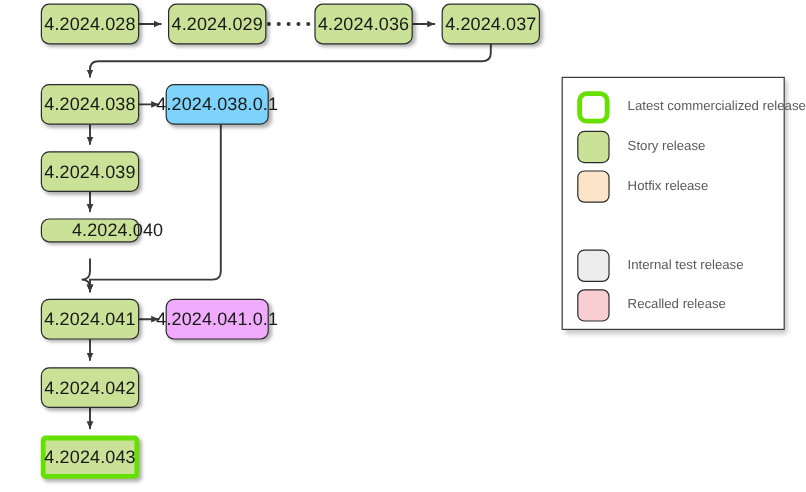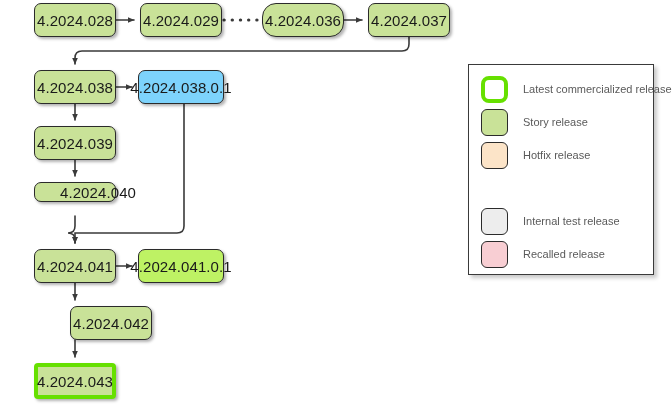--- a/index.html
+++ b/index.html
@@ -32,21 +32,21 @@
     justify-content: center;
     font-size: 15px;
     color: #1a1a1a;
     letter-spacing: 0.1px;
     box-shadow: 2px 2px 3px rgba(0,0,0,0.30);
     z-index: 3;
     white-space: nowrap;
   }
   .node.story    { background: #c9e298; }
   .node.rapid    { background: #7dd3fc; }
-  .node.internal { background: #bef264; }
+  .node.internal { background: #f0abfc; }
 
   .node.latest {
     border: 4px solid #66e000;
     border-radius: 4px;
     box-shadow: 2px 2px 3px rgba(0,0,0,0.30);
   }
 
   
   #legend {
     position: absolute;
@@ -132,21 +132,21 @@
     </g>
   </svg>
 
   <div id="nodes">
       <div class="node story" style="left: 34px; top: 3px; width: 82px; height: 34px;">
         <span>4.2024.028</span>
       </div>
       <div class="node story" style="left: 140px; top: 3px; width: 82px; height: 34px;">
         <span>4.2024.029</span>
       </div>
-      <div class="node story" style="left: 262px; top: 3px; width: 82px; height: 34px; border-radius: 14px;">
+      <div class="node story" style="left: 262px; top: 3px; width: 82px; height: 34px;">
         <span>4.2024.036</span>
       </div>
       <div class="node story" style="left: 368px; top: 3px; width: 82px; height: 34px;">
         <span>4.2024.037</span>
       </div>
       <div class="node story" style="left: 34px; top: 70px; width: 82px; height: 34px;">
         <span>4.2024.038</span>
       </div>
       <div class="node rapid" style="left: 138px; top: 70px; width: 86px; height: 34px;">
         <span>4.2024.038.0.1</span>
@@ -156,21 +156,21 @@
       </div>
       <div class="node story" style="left: 34px; top: 182px; width: 82px; height: 20px; padding-left: 46px;">
         <span>4.2024.040</span>
       </div>
       <div class="node story" style="left: 34px; top: 249px; width: 82px; height: 34px;">
         <span>4.2024.041</span>
       </div>
       <div class="node internal" style="left: 138px; top: 249px; width: 86px; height: 34px;">
         <span>4.2024.041.0.1</span>
       </div>
-      <div class="node story" style="left: 34px; top: 306px; width: 82px; height: 34px; margin-left: 36px;">
+      <div class="node story" style="left: 34px; top: 306px; width: 82px; height: 34px;">
         <span>4.2024.042</span>
       </div>
       <div class="node story latest" style="left: 34px; top: 363px; width: 82px; height: 36px;">
         <span>4.2024.043</span>
       </div>
     </div>
 
   <div id="legend">
       <div class="legend-row" style="top: 10px;">
         <span class="swatch latest"></span>

